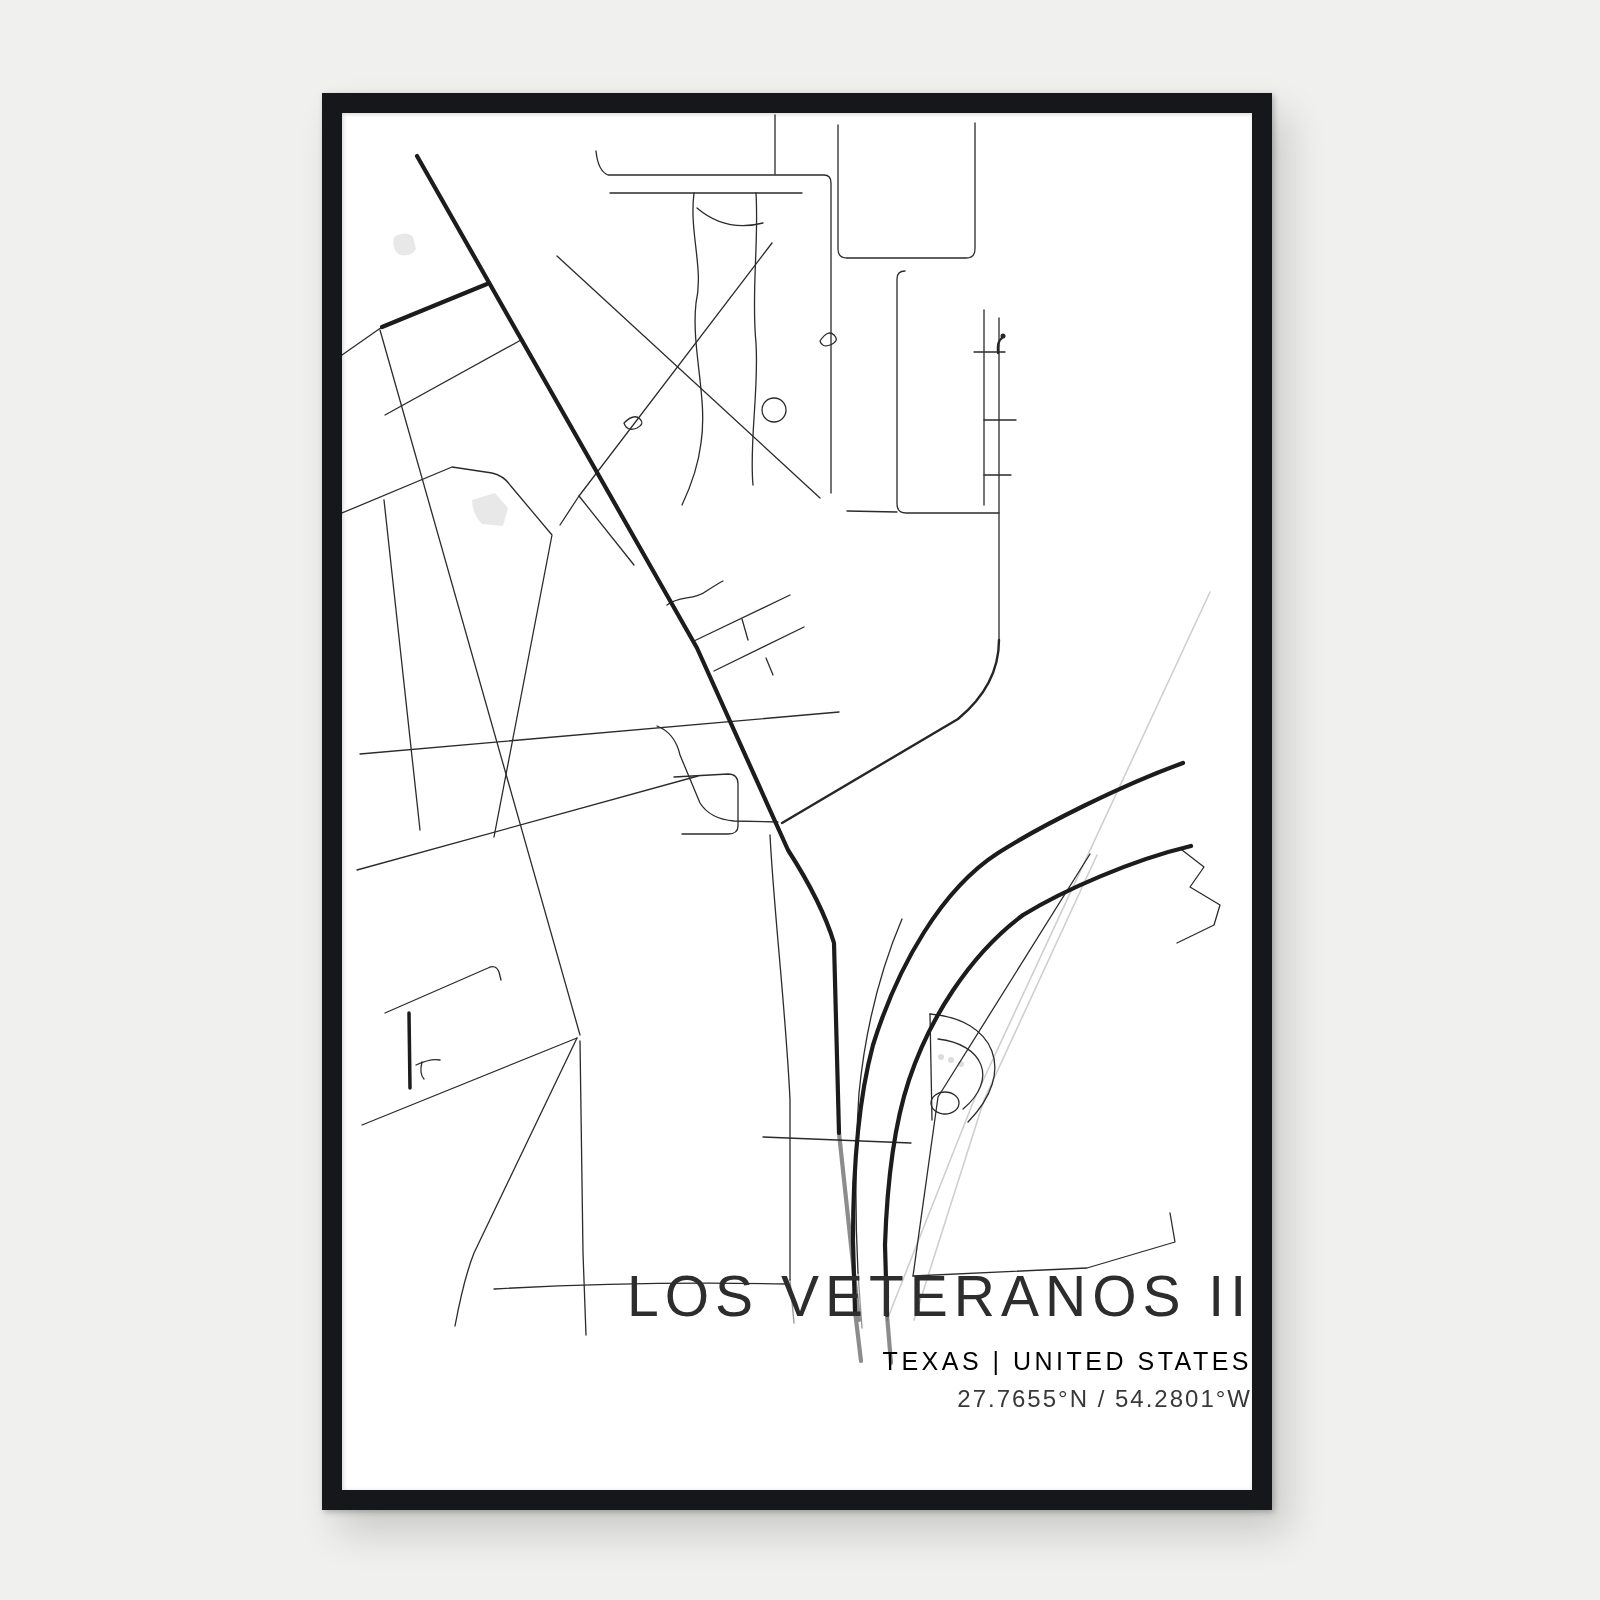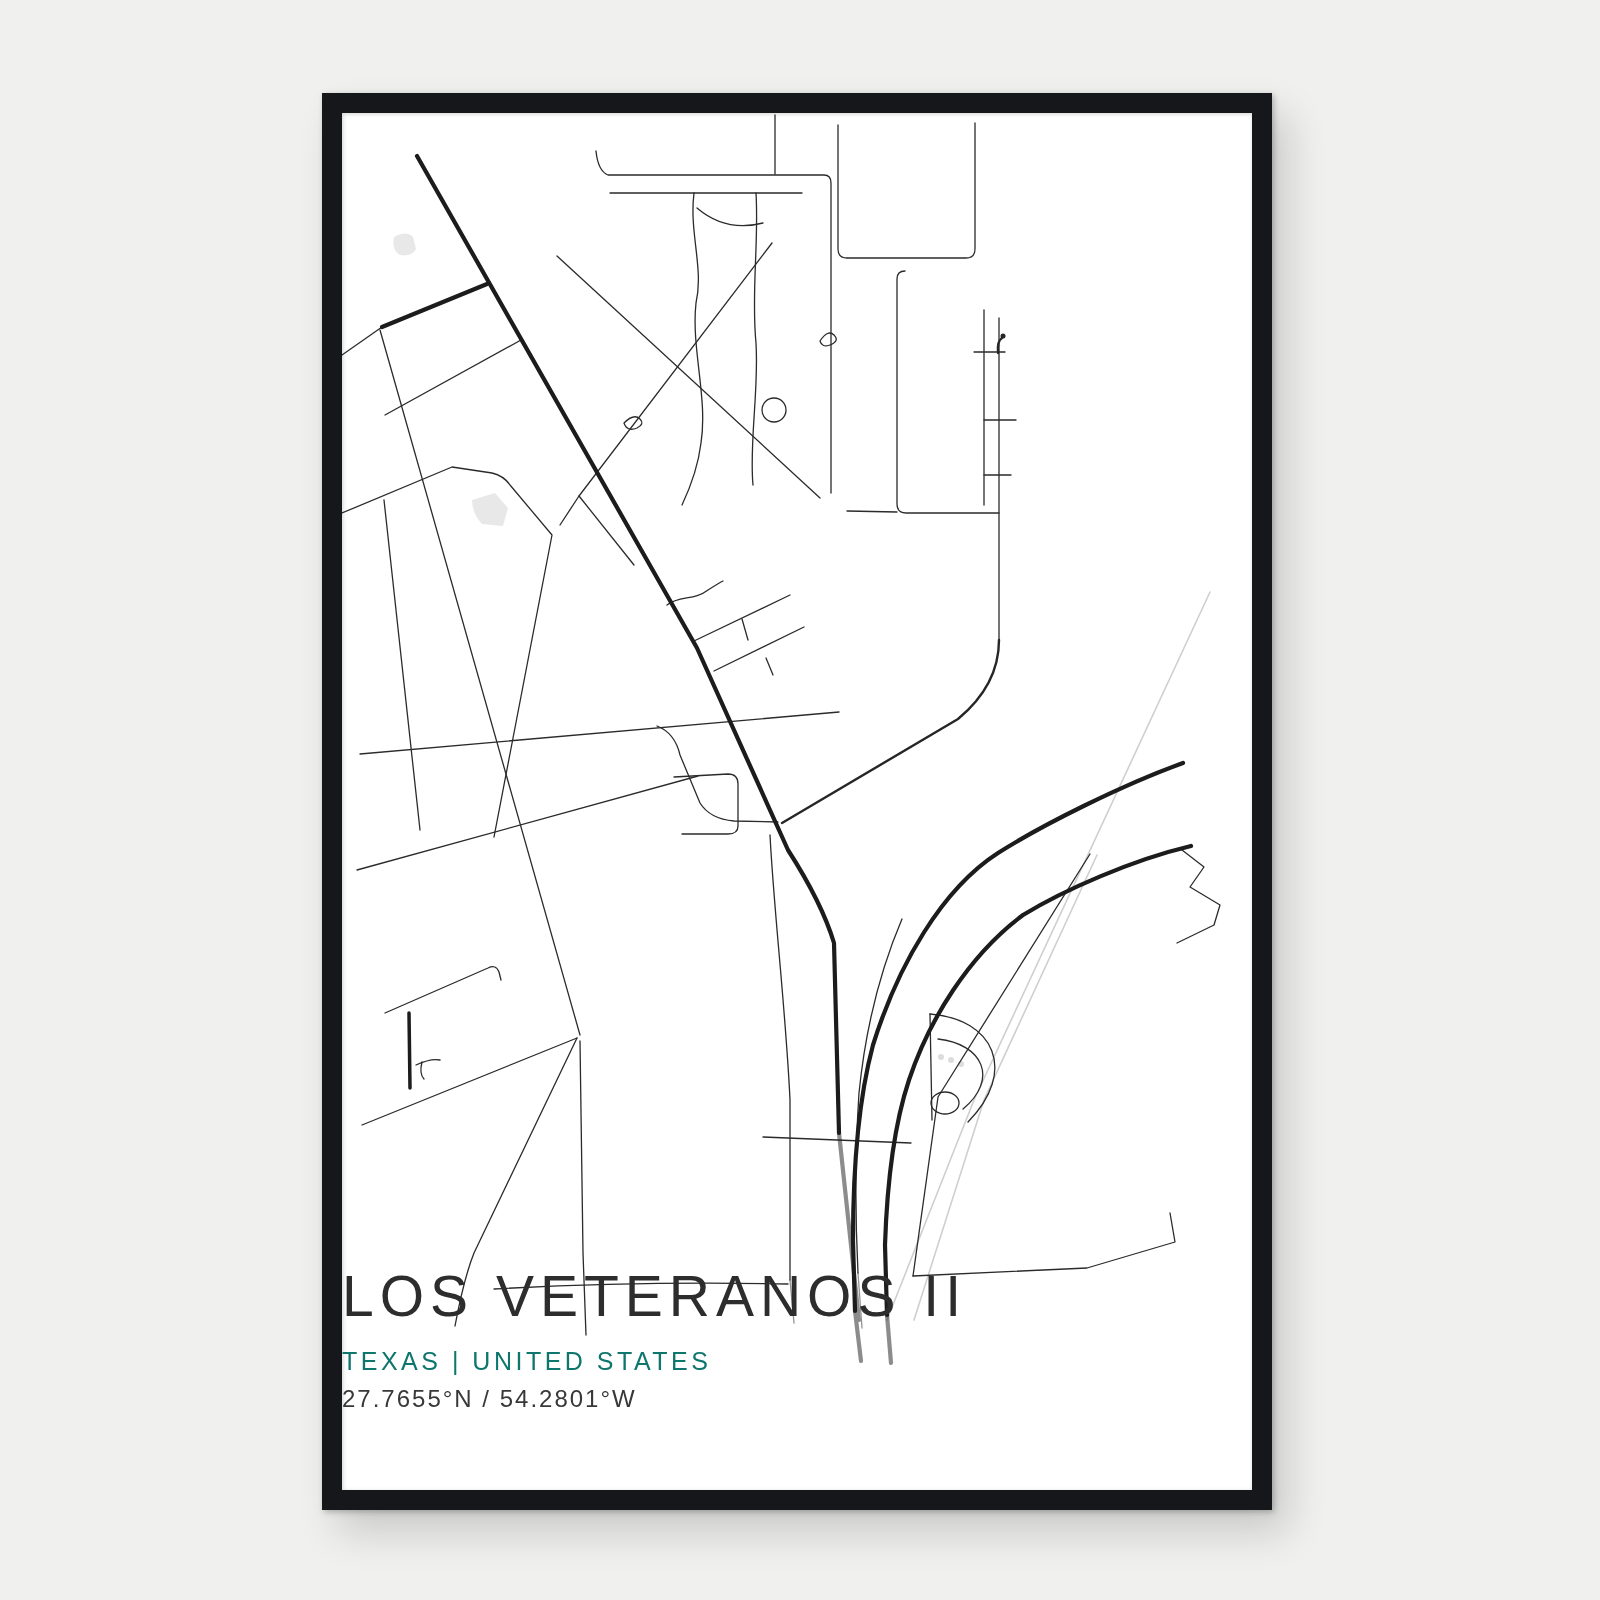--- a/index.html
+++ b/index.html
@@ -22,36 +22,36 @@
   }
   .poster{
     position:absolute;inset:0;
     background:#ffffff;
     box-shadow:inset 1px 1px 4px rgba(0,0,0,0.18);
     overflow:hidden;
   }
   .map-svg{position:absolute;left:0;top:0;}
   .caption{
     position:absolute;left:0;right:0;
-    text-align:left;
+    text-align:right;
     color:#2d2d2d;
   }
   .cap-title{
     top:1150px;
     font-size:57px;
     font-weight:300;
     letter-spacing:6px;
     white-space:nowrap;
   }
   .cap-sub{
     top:1234px;
     font-size:25px;
     font-weight:300;
     letter-spacing:3.5px;
-    color:#0f766e;
+    color:#000000;
     white-space:nowrap;
   }
   .cap-coords{
     top:1272px;
     font-size:24px;
     font-weight:300;
     letter-spacing:2px;
     color:#383838;
     white-space:nowrap;
   }

